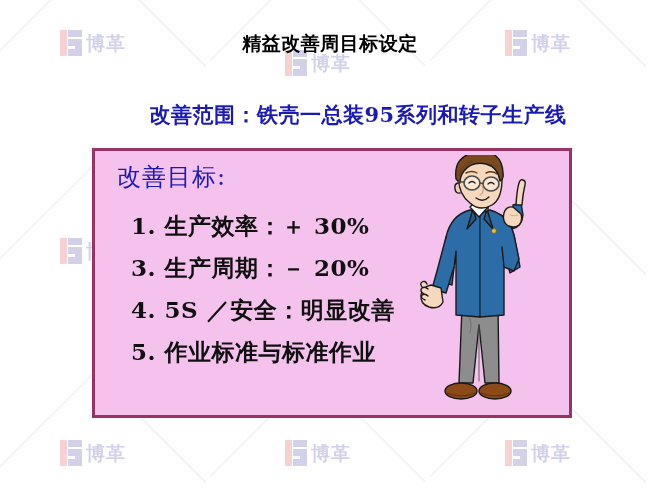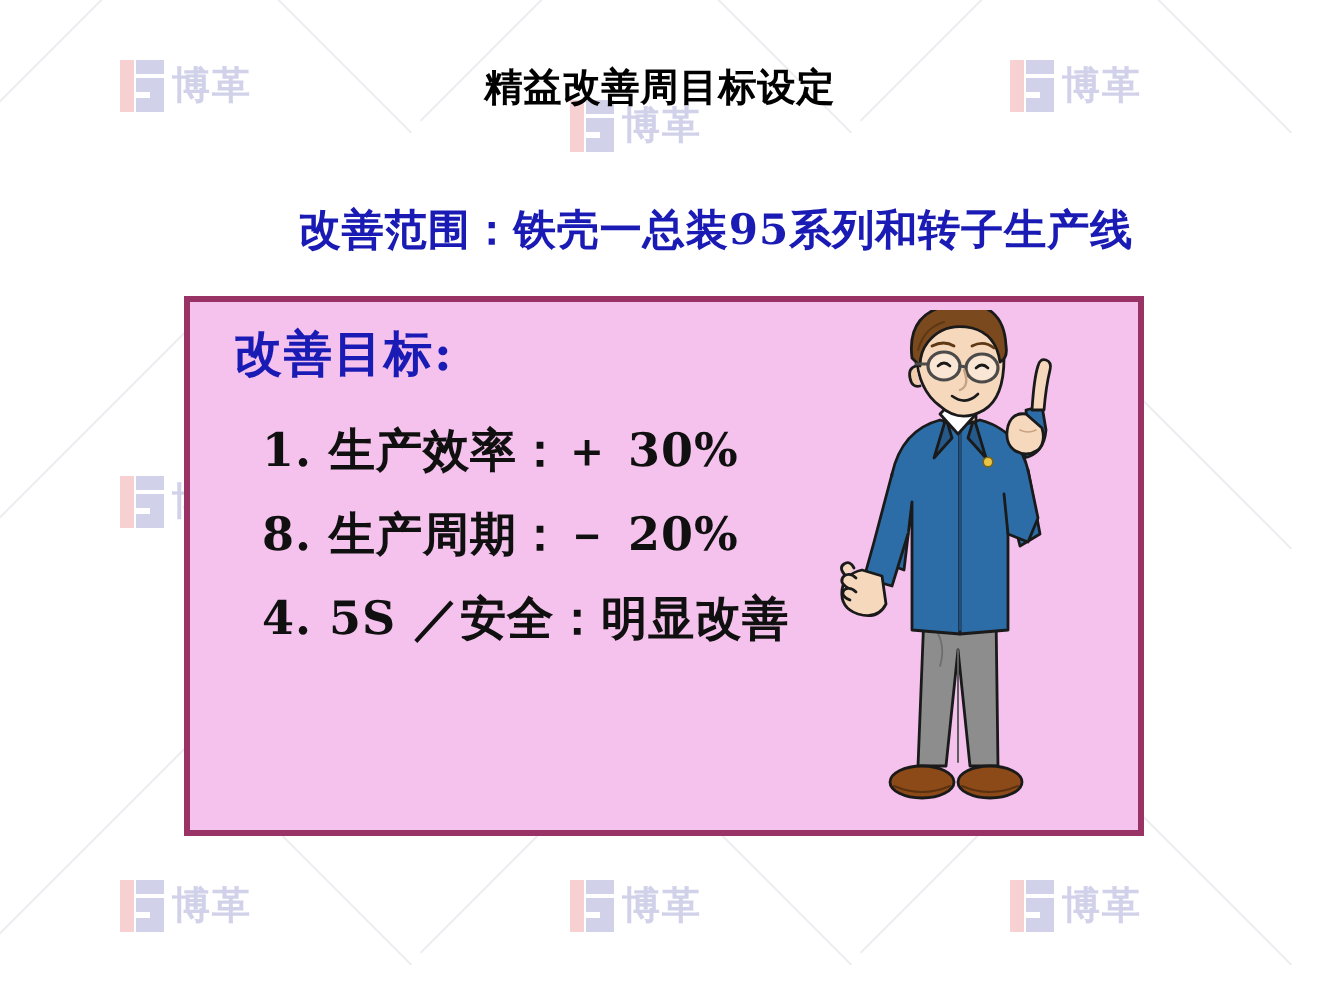--- a/index.html
+++ b/index.html
@@ -137,21 +137,21 @@
     border: 3px solid #993366;
     box-sizing: border-box;
     z-index: 10;
   }
   #goal-heading {
     position: absolute;
     left: 22px;
     top: 10px;
     font-family: "DejaVu Serif", "Liberation Serif", serif;
     font-size: 24px;
-    font-weight: bold;
+    font-weight: normal;
     color: #1a1ab4;
     letter-spacing: 1px;
   }
   #goal-list {
     position: absolute;
     left: 36px;
     top: 54px;
     width: 330px;
     margin: 0;
     padding: 0;
@@ -301,22 +301,23 @@
   <div id="content-layer">
 
     <div id="slide-title">精益改善周目标设定</div>
 
     <div id="scope-line">改善范围：铁壳一总装95系列和转子生产线</div>
 
     <div id="goal-box">
       <div id="goal-heading">改善目标:</div>
       <ul id="goal-list">
         <li>1. 生产效率：＋ 30%</li>
-        <li>8. 生产周期：－ 20%</li>
+        <li>3. 生产周期：－ 20%</li>
         <li>4. 5S ／安全：明显改善</li>
+        <li>5. 作业标准与标准作业</li>
       </ul>
     </div>
 
     <svg id="businessman" viewBox="0 0 135 258">
       <g stroke="#1a1a1a" stroke-width="1.4" stroke-linejoin="round" stroke-linecap="round">
 
         <path d="M44 152 L41 228 L55 228 L61 170 L67 228 L81 228 L80 152 Z" fill="#8d8d8d"></path>
         <path d="M61 170 L61 226" fill="none" stroke="#5e5e5e" stroke-width="1"></path>
         <path d="M50 160 q5 8 2 18" fill="none" stroke="#6e6e6e" stroke-width=".9"></path>
 

